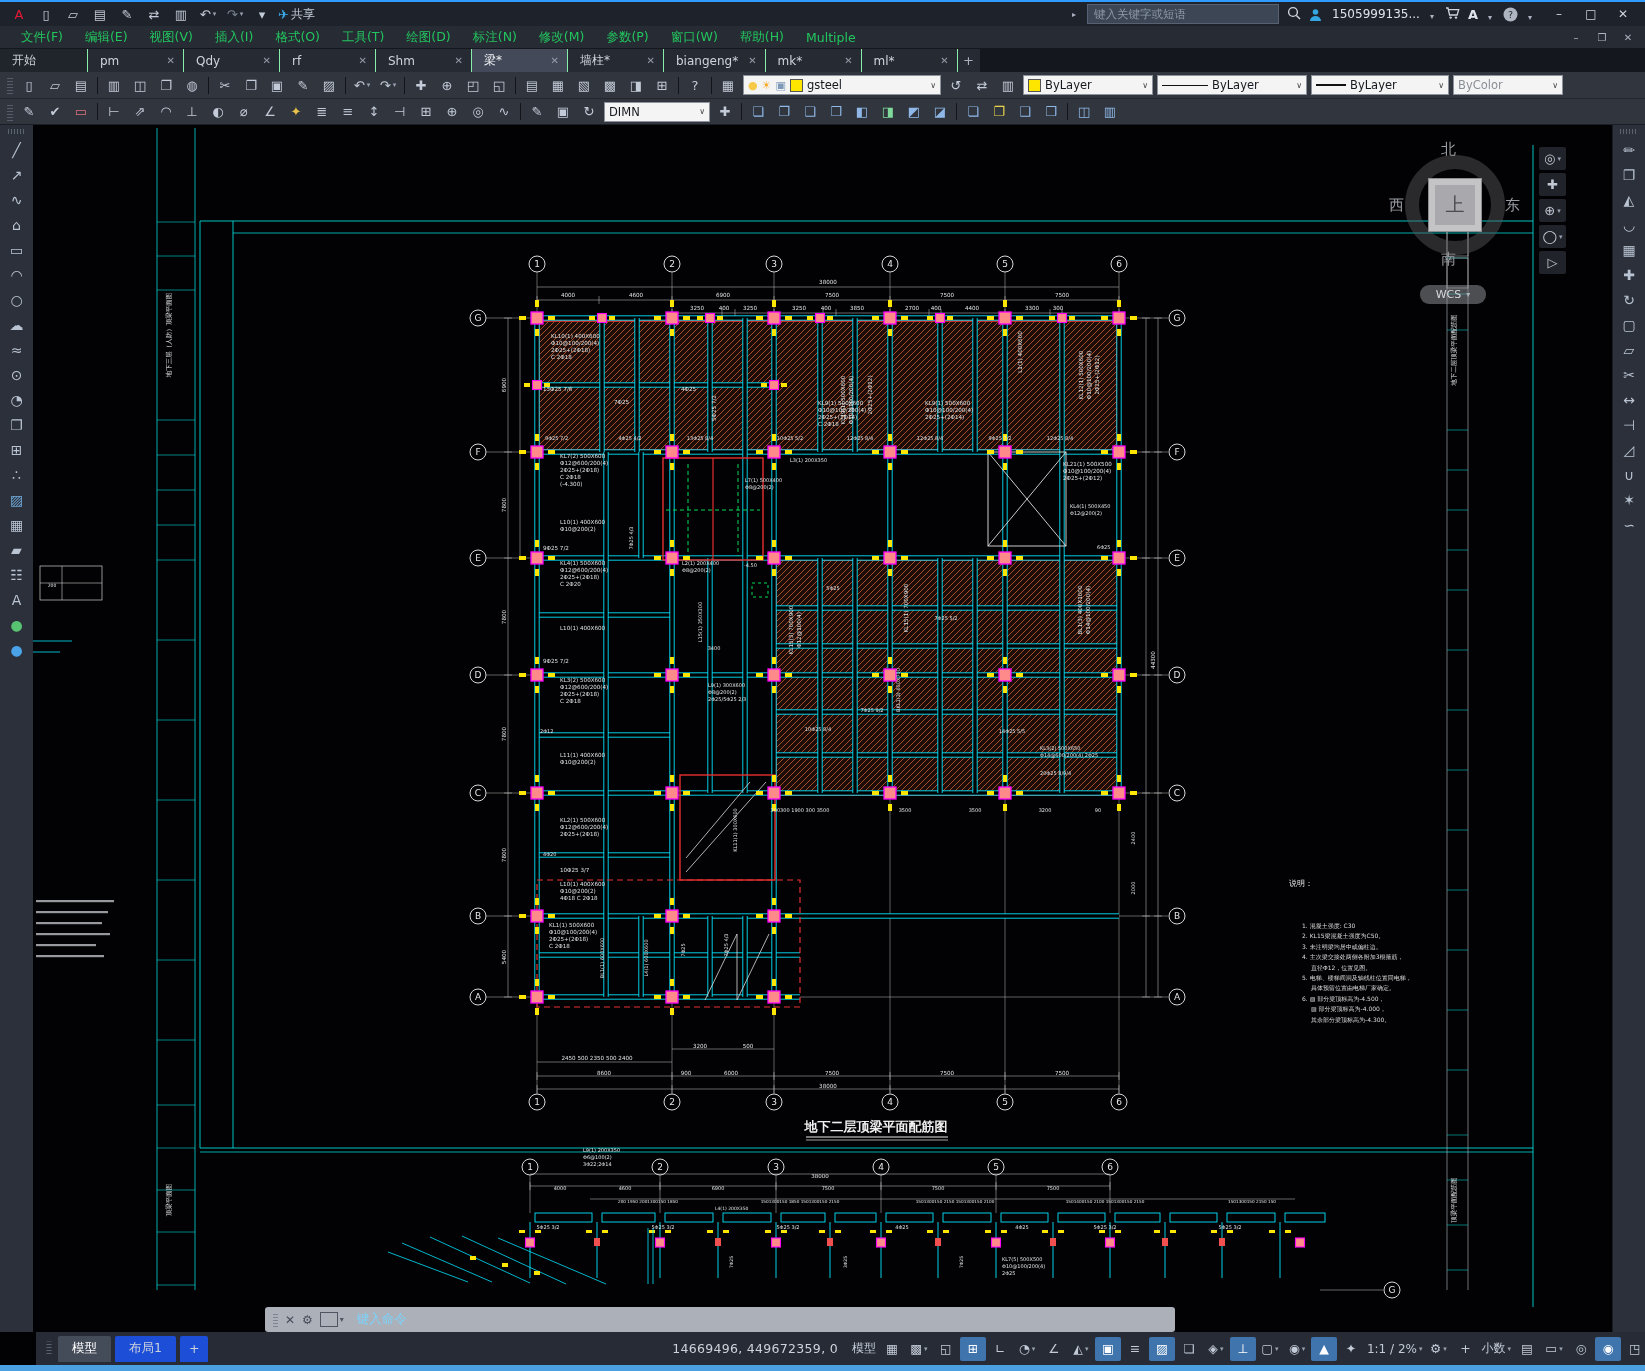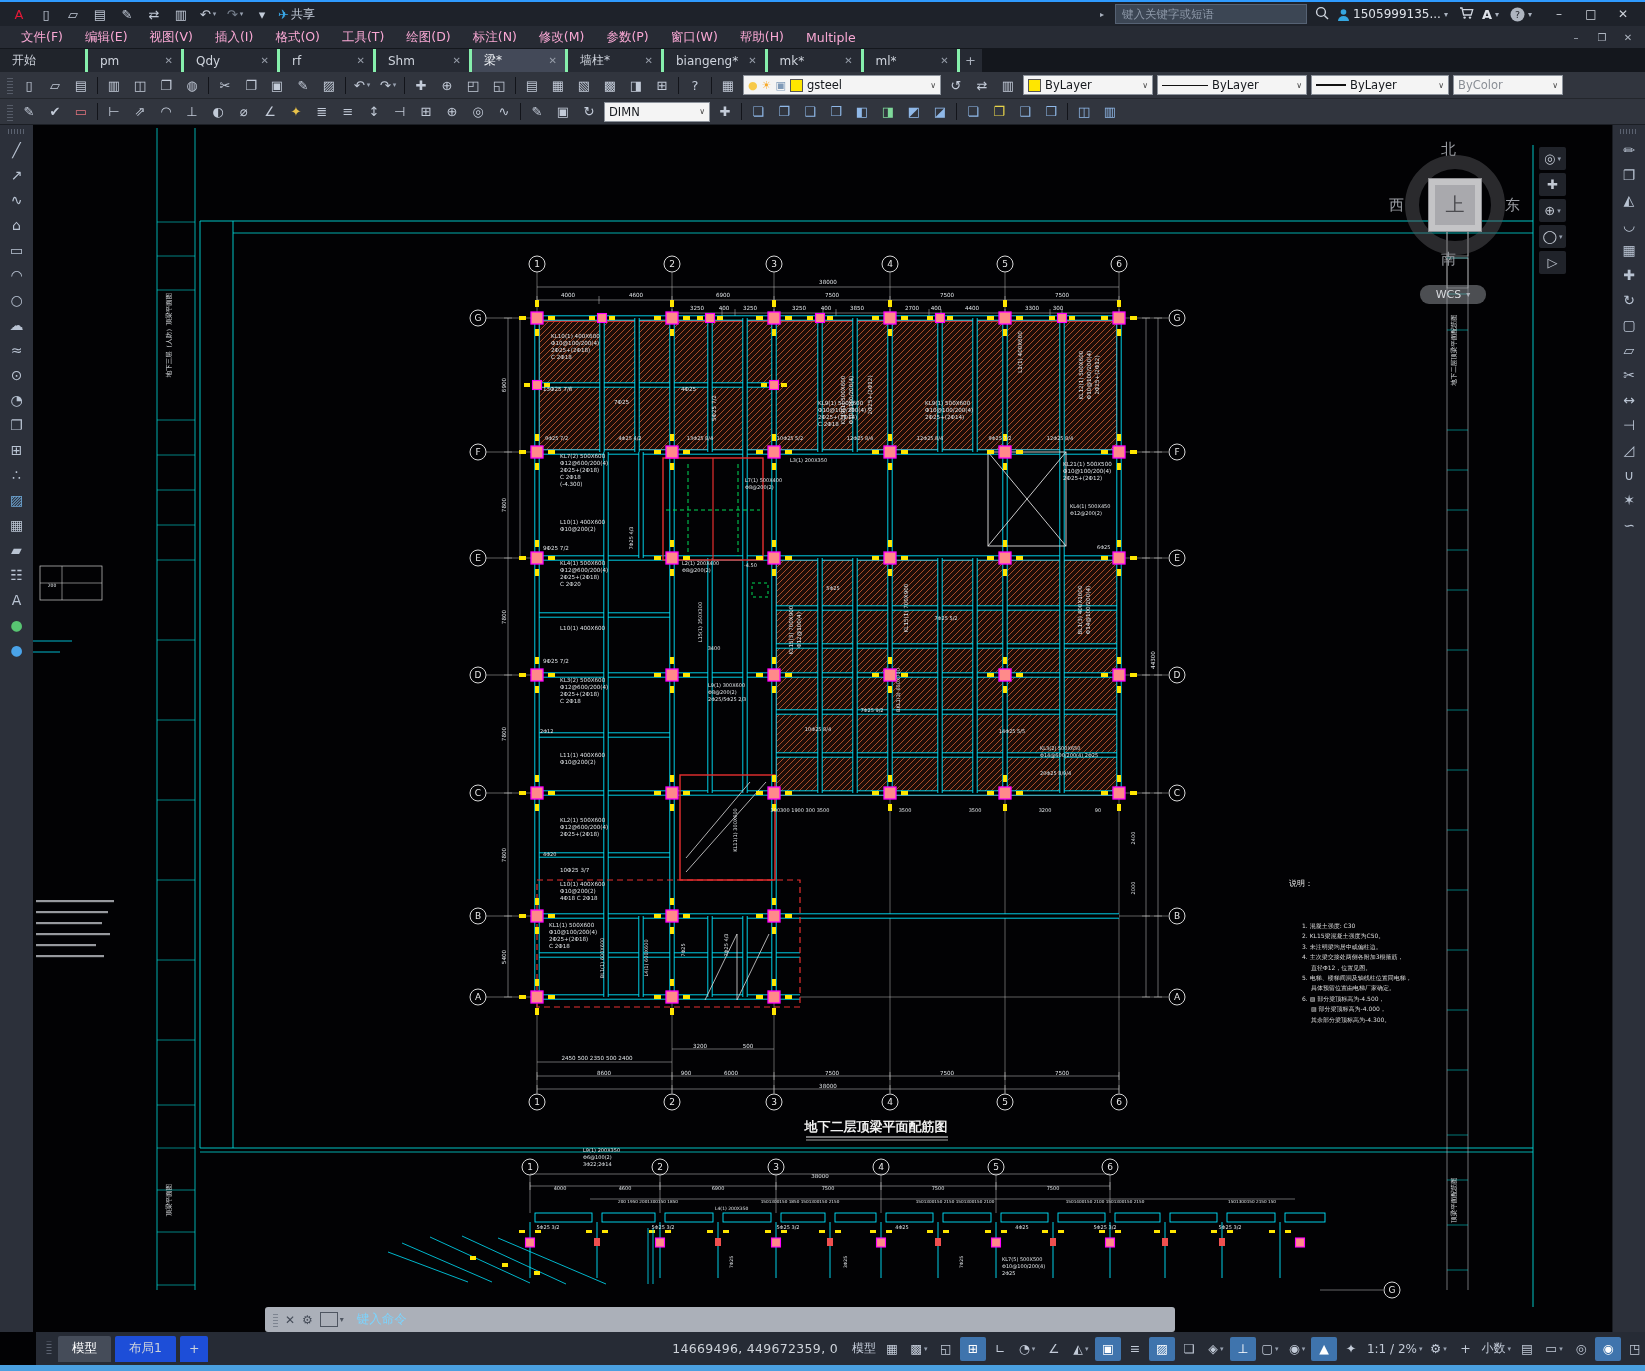--- a/index.html
+++ b/index.html
@@ -14,32 +14,32 @@
     color:#c3cbd8;font-size:13px;gap:2px;padding:0 2px;cursor:default;}
   .tbtn .dd{font-size:7px;color:#98a1b0;}
   .tbtn .lab{font-size:12px;}
   .tbtn.act{background:#3f74ad;border-radius:2px;color:#fff;}
   .sep{width:1px;height:17px;background:#12141a;margin:0 3px;display:inline-block;}
   .wintitle{position:absolute;left:0;right:0;text-align:center;font-size:13px;color:#e8ebf0;pointer-events:none;}
   .wintitle b{font-weight:normal;margin-left:26px;}
   .tb-right{margin-left:auto;display:flex;align-items:center;gap:8px;}
   .searchbox{width:178px;height:18px;background:#3c4654;border:1px solid #5a6activ;border:1px solid #566274;
     color:#8d98a8;font-size:11.5px;display:flex;align-items:center;padding:0 6px;}
-  .mini-ic{display:flex;align-items:center;gap:3px;color:#dfe3ea;font-size:12px;}
+  .mini-ic{display:flex;align-items:flex-end;gap:10px;color:#dfe3ea;font-size:12px;}
   .winctl{display:flex;align-items:center;}
   .winctl .tbtn{font-size:12px;color:#cfd4dc;min-width:28px;}
   
   .menubar{position:absolute;left:0;top:26px;width:100%;height:22px;background:#272b34;display:flex;
     align-items:center;font-size:12.5px;padding-left:10px;box-sizing:border-box;}
-  .menu-item{padding:0 11px;color:#f9a8d4;}
+  .menu-item{padding:0 11px;color:#22c55e;}
   .docctl{margin-left:auto;display:flex;margin-right:4px;}
   .docctl .tbtn{height:18px;min-width:22px;font-size:10px;color:#aeb5c0;}
   
   .tabbar{position:absolute;left:0;top:48px;width:100%;height:24px;background:#14171d;display:flex;align-items:flex-end;}
-  .ftab{height:23px;display:flex;align-items:center;background:#262a33;border-right:3px solid #86efac;
+  .ftab{height:23px;display:flex;align-items:center;background:#262a33;border-right:1px solid #86efac;
     padding:0 8px 0 12px;font-size:12px;color:#cfd4dd;min-width:96px;box-sizing:border-box;justify-content:space-between;gap:10px;}
   .ftab.first{min-width:88px;background:#20242b;}
   .ftab.active{background:#434958;color:#eef1f5;}
   .ftab .x{color:#969da9;font-size:10px;}
   .newtab{width:22px;height:23px;display:flex;align-items:center;justify-content:center;color:#aab1bd;background:#262a33;font-size:13px;}
   
   .toolbar{position:absolute;left:0;width:100%;background:#31353e;display:flex;align-items:center;
     padding:0 4px;box-sizing:border-box;}
   #tbar1{top:72px;height:27px;border-bottom:1px solid #23262c;}
   #tbar2{top:99px;height:26px;border-bottom:1px solid #1b1e24;}

